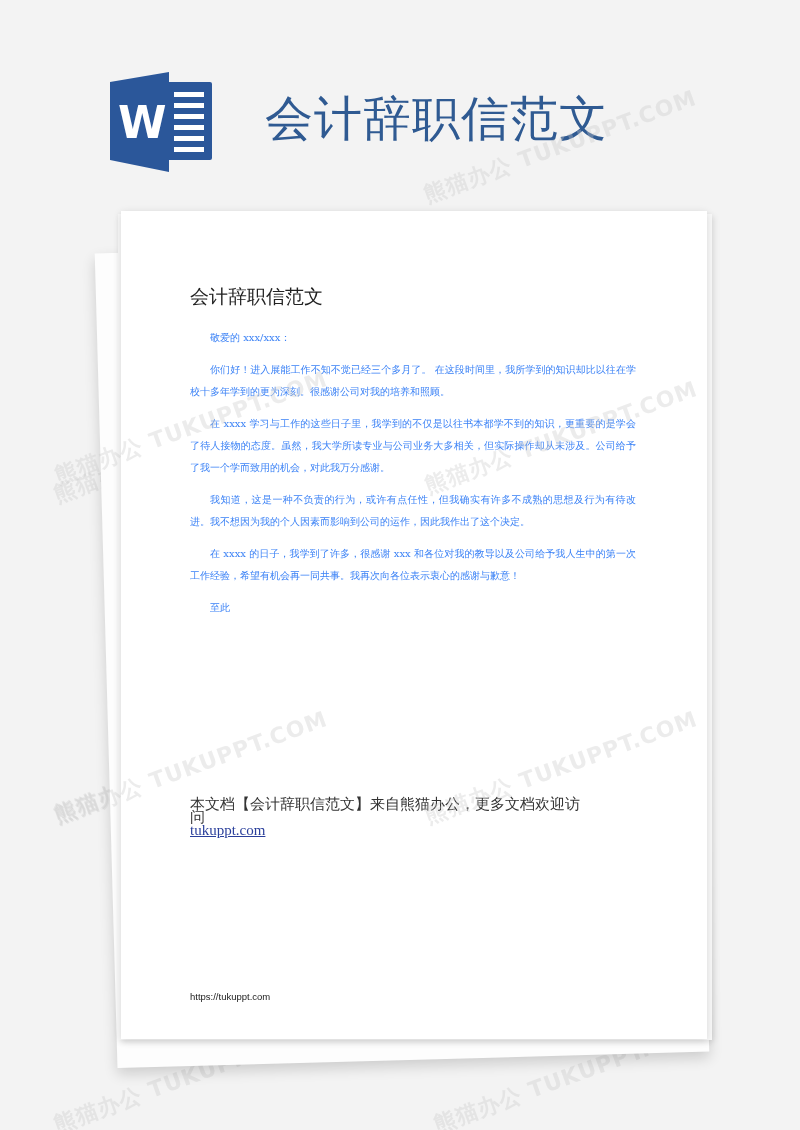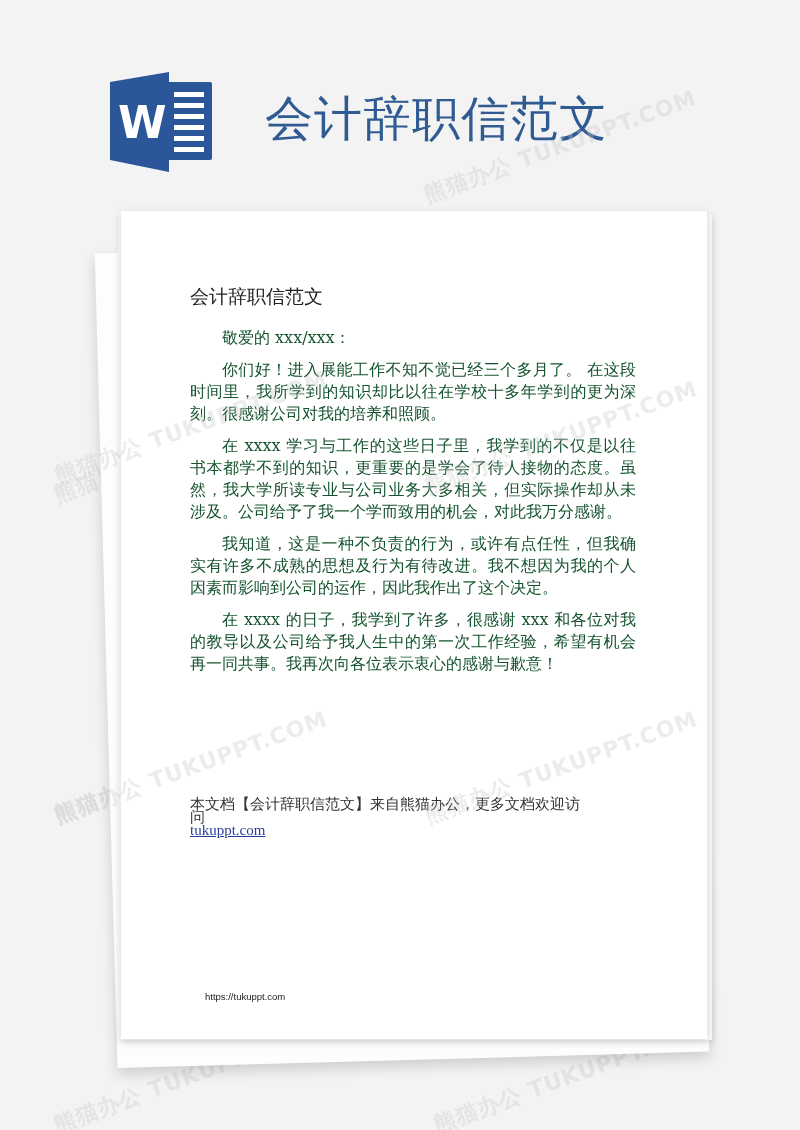--- a/index.html
+++ b/index.html
@@ -33,32 +33,32 @@
     background: #ffffff;
     box-shadow: 0 2px 8px rgba(0,0,0,0.14);
   }
   .doc-title {
     position: absolute; left: 69px; top: 72px;
     font-family: "DejaVu Sans", "Liberation Sans", sans-serif;
     font-size: 19px; color: #222; line-height: 26px;
   }
   .doc-body {
     position: absolute; left: 69px; top: 116px; width: 446px;
-    font-size: 16px; line-height: 22px; color: #14532d;
+    font-size: 10px; line-height: 22px; color: #3b82f6;
   }
   .doc-body p { margin: 0 0 10px 0; text-indent: 2em; text-align: justify; }
   .doc-body p.greeting { margin-bottom: 10px; }
   .doc-body p.closing { margin-bottom: 4px; }
   .footer-note {
     position: absolute; left: 69px; top: 587px; width: 400px;
     font-size: 15px; line-height: 13px; color: #333;
   }
   .footer-link { color: #2a3f9b; text-decoration: underline; font-family: Liberation Serif, serif; cursor: pointer; }
   .page-url {
-    position: absolute; left: 84px; top: 780px;
+    position: absolute; left: 69px; top: 780px;
     font-family: "Liberation Sans", sans-serif; font-size: 9.5px; color: #222;
   }
   
   .wm {
     position: absolute; font-family: "DejaVu Sans", sans-serif; font-weight: bold;
     font-size: 22px; color: rgba(200,200,200,0.35); white-space: nowrap;
     transform: rotate(-20deg); transform-origin: left bottom; pointer-events: none;
     letter-spacing: 1px;
   }
 </style>
@@ -90,20 +90,21 @@
 <div class="sheet-mid"></div>
 
 <div class="page">
   <div class="doc-title">会计辞职信范文</div>
   <div class="doc-body">
     <p class="greeting">敬爱的 xxx/xxx：</p>
     <p>你们好！进入展能工作不知不觉已经三个多月了。 在这段时间里，我所学到的知识却比以往在学校十多年学到的更为深刻。很感谢公司对我的培养和照顾。</p>
     <p>在 xxxx 学习与工作的这些日子里，我学到的不仅是以往书本都学不到的知识，更重要的是学会了待人接物的态度。虽然，我大学所读专业与公司业务大多相关，但实际操作却从未涉及。公司给予了我一个学而致用的机会，对此我万分感谢。</p>
     <p>我知道，这是一种不负责的行为，或许有点任性，但我确实有许多不成熟的思想及行为有待改进。我不想因为我的个人因素而影响到公司的运作，因此我作出了这个决定。</p>
     <p>在 xxxx 的日子，我学到了许多，很感谢 xxx 和各位对我的教导以及公司给予我人生中的第一次工作经验，希望有机会再一同共事。我再次向各位表示衷心的感谢与歉意！</p>
+    <p class="closing">至此</p>
   </div>
   <div class="footer-note">
     <div>本文档【会计辞职信范文】来自熊猫办公，更多文档欢迎访问</div>
     <a class="footer-link">tukuppt.com</a>
   </div>
   <div class="page-url">https://tukuppt.com</div>
 
   <div class="wm" style="left:-60px; top:250px;">熊猫办公 TUKUPPT.COM</div>
   <div class="wm" style="left:310px; top:260px;">熊猫办公 TUKUPPT.COM</div>
   <div class="wm" style="left:-60px; top:590px;">熊猫办公 TUKUPPT.COM</div>

